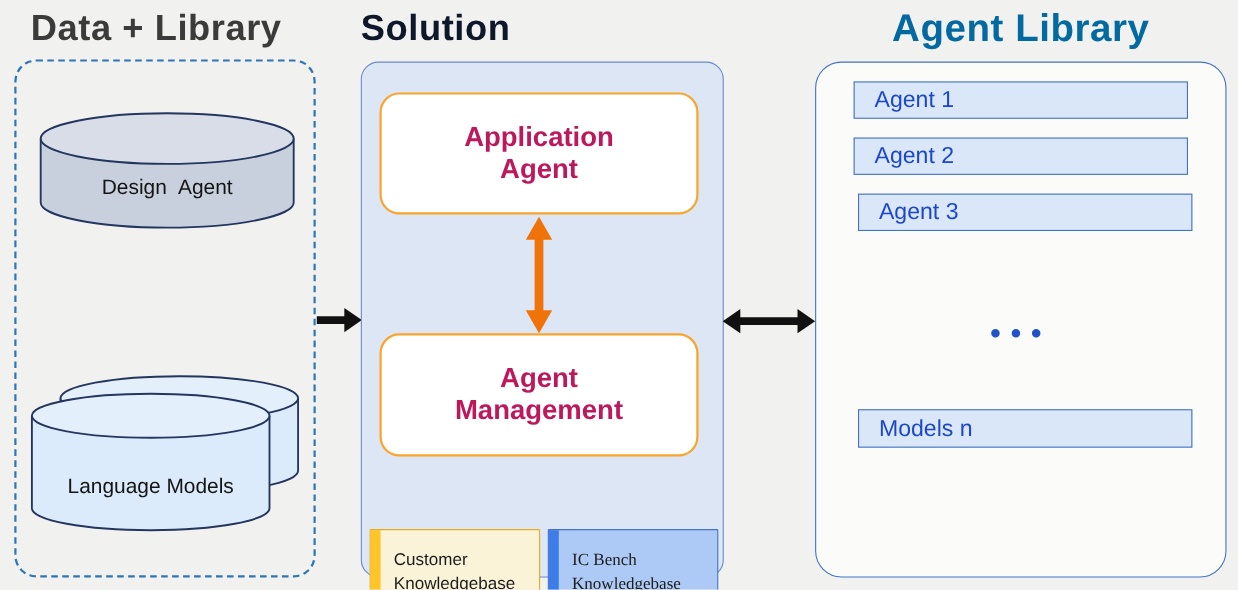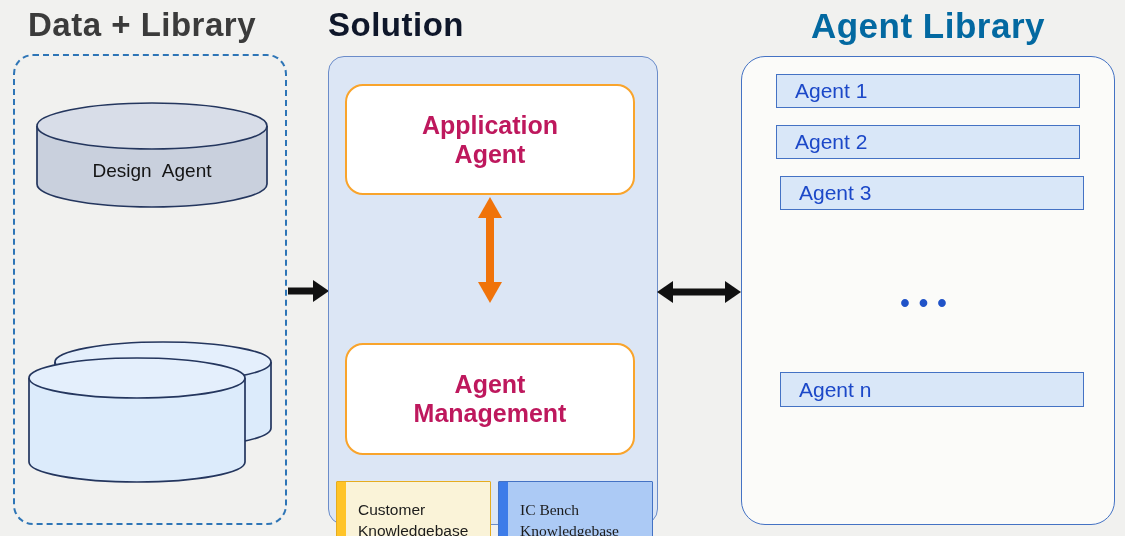--- a/index.html
+++ b/index.html
@@ -38,21 +38,21 @@
   .agent-box {
     position: absolute; left: 345px; width: 290px;
     background: #ffffff; border: 2.2px solid #f9a42c; border-radius: 18px;
     display: flex; align-items: center; justify-content: center;
   }
   .agent-box-inner {
     color: #be185d; font-weight: bold; font-size: 25px; line-height: 1.15;
     text-align: center; max-width: 190px;
   }
   .box-app  { top: 84px;  height: 111px; }
-  .box-mgmt { top: 303px; height: 112px; margin-top: 40px; }
+  .box-mgmt { top: 303px; height: 112px; }
 
   .kb-box {
     position: absolute; top: 437px; width: 155px; height: 79px;
     display: flex; align-items: center; border-radius: 1px; margin-top: 44px;
   }
   .kb-accent { position: absolute; left: 0; top: 0; bottom: 0; width: 9px; }
   .kb-label { padding-left: 21px; padding-right: 6px; font-size: 15.5px; line-height: 1.35; color: #1c1c1c; }
   .kb-customer { left: 336px; background: #faf3d8; border: 1.5px solid #e5ac20; }
   .kb-customer .kb-accent { background: #ffc428; }
   .kb-icbench  { left: 498px; background: #accaf5; border: 1.5px solid #4472c4; font-family: Liberation Serif, serif; }
@@ -95,20 +95,21 @@
     <ellipse cx="119" cy="26" rx="115" ry="23" fill="#d8dde8" stroke="#24365e" stroke-width="1.7"></ellipse>
   </svg>
   <div class="cyl-label label-design">Design Agent</div>
 
   <svg class="cyl-svg" style="left:25px; top:338px;" width="250" height="148" viewBox="0 0 250 148">
     <path d="M30 24 L30 90 A108 20 0 0 0 246 90 L246 24" fill="#dcebfb" stroke="#24365e" stroke-width="1.7"></path>
     <ellipse cx="138" cy="24" rx="108" ry="20" fill="#e4effc" stroke="#24365e" stroke-width="1.7"></ellipse>
     <path d="M4 40 L4 124 A108 20 0 0 0 220 124 L220 40" fill="#dcebfb" stroke="#24365e" stroke-width="1.7"></path>
     <ellipse cx="112" cy="40" rx="108" ry="20" fill="#e4effc" stroke="#24365e" stroke-width="1.7"></ellipse>
   </svg>
+  <div class="cyl-label label-language">Language Models</div>
 
   <svg class="arrow" style="left:287px; top:278px;" width="42" height="26" viewBox="0 0 42 26">
     <line x1="1" y1="13" x2="28" y2="13" stroke="#111111" stroke-width="7"></line>
     <polygon points="26,2 42,13 26,24" fill="#111111"></polygon>
   </svg>
 
   <div class="title title-solution">Solution</div>
 
   <div class="solution-box"></div>
 
@@ -145,15 +146,15 @@
   <div class="title title-library">Agent Library</div>
 
   <div class="library-box"></div>
 
   <div class="agent-item agent-1">Agent 1</div>
   <div class="agent-item agent-2">Agent 2</div>
   <div class="agent-item agent-3">Agent 3</div>
 
   <div class="ellipsis">•••</div>
 
-  <div class="agent-item agent-n">Agent n</div>
+  <div class="agent-item agent-n">Models n</div>
 
 </div>
 
 </body></html>

